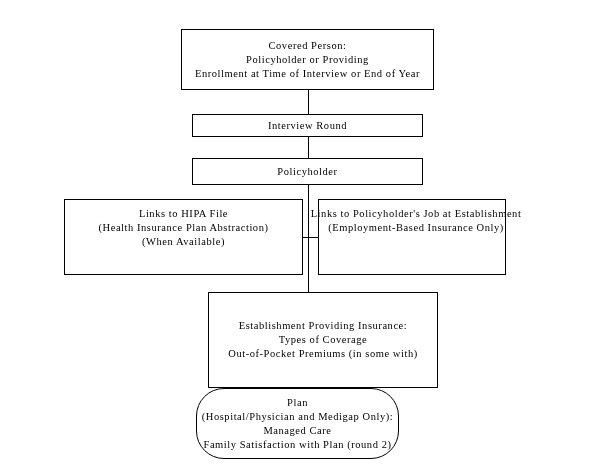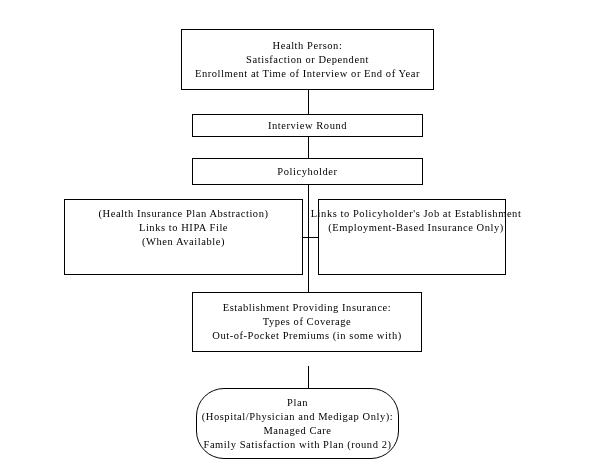--- a/index.html
+++ b/index.html
@@ -66,45 +66,45 @@
 
   <div class="vline" style="left:308px; top:185px; height:107px;"></div>
 
   <div class="hline" style="left:302px; top:237px; width:7px;"></div>
 
   <div class="hline" style="left:308px; top:237px; width:11px;"></div>
 
   <div class="vline" style="left:308px; top:366px; height:22px;"></div>
 
   <div class="node" style="left:181px; top:29px; width:253px; height:61px;">
-    <span class="txt">Health Person:</span>
-    <span class="txt">Satisfaction or Dependent</span>
+    <span class="txt">Covered Person:</span>
+    <span class="txt">Policyholder or Providing</span>
     <span class="txt">Enrollment at Time of Interview or End of Year</span>
   </div>
 
   <div class="node" style="left:192px; top:114px; width:231px; height:23px;">
     <span class="txt">Interview Round</span>
   </div>
 
   <div class="node" style="left:192px; top:158px; width:231px; height:27px;">
     <span class="txt">Policyholder</span>
   </div>
 
   <div class="node top-align" style="left:64px; top:199px; width:239px; height:76px;">
+    <span class="txt">Links to HIPA File</span>
     <span class="txt">(Health Insurance Plan Abstraction)</span>
-    <span class="txt">Links to HIPA File</span>
     <span class="txt">(When Available)</span>
   </div>
 
   <div class="node top-align" style="left:318px; top:199px; width:188px; height:76px;padding-left:8px;">
     <span class="txt">Links to Policyholder's Job at Establishment</span>
     <span class="txt">(Employment-Based Insurance Only)</span>
   </div>
 
-  <div class="node" style="left:192px; top:292px; width:230px; height:60px;">
+  <div class="node" style="left:208px; top:292px; width:230px; height:96px;">
     <span class="txt">Establishment Providing Insurance:</span>
     <span class="txt">Types of Coverage</span>
     <span class="txt">Out-of-Pocket Premiums (in some with)</span>
   </div>
 
   <div class="node" style="left:196px; top:388px; width:203px; height:71px;border-radius:28px;">
     <span class="txt">Plan</span>
     <span class="txt">(Hospital/Physician and Medigap Only):</span>
     <span class="txt">Managed Care</span>
     <span class="txt">Family Satisfaction with Plan (round 2)</span>

